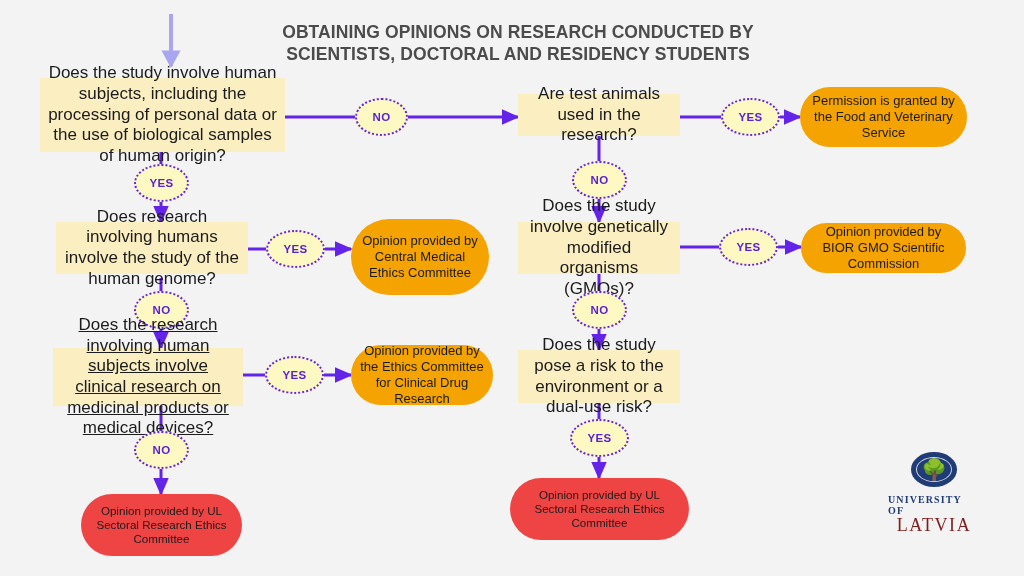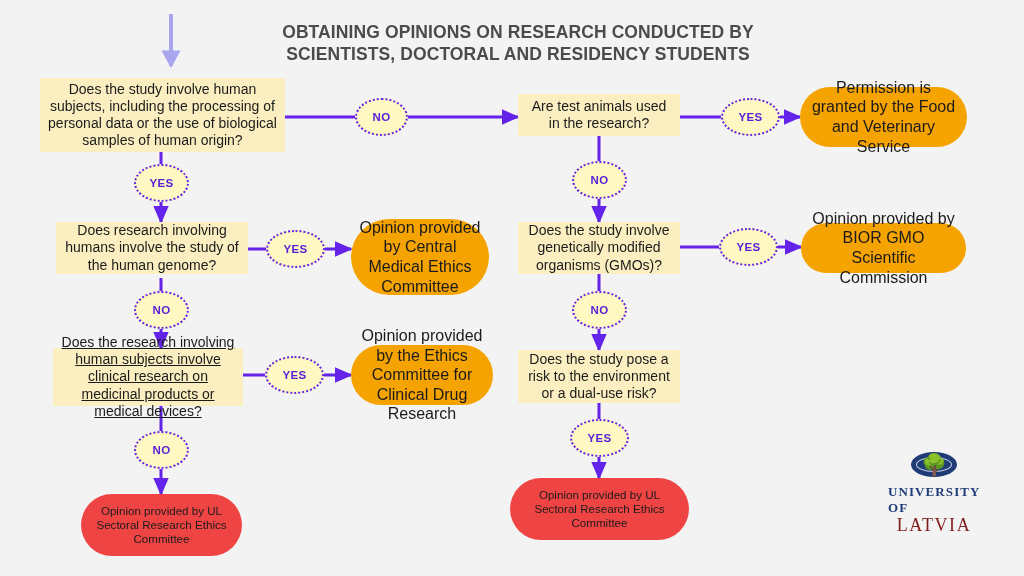--- a/index.html
+++ b/index.html
@@ -41,26 +41,26 @@
     display: flex;
     align-items: center;
     justify-content: center;
     text-align: center;
     color: #1b1b1b;
     line-height: 1.22;
     padding: 4px 8px;
   }
   .q-box {
     background: #fbefc1;
-    font-size: 14px;
+    font-size: 17px;
   }
   .out-orange {
     background: #f5a300;
     border-radius: 999px;
-    font-size: 16px;
+    font-size: 13px;
   }
   .out-green {
     background: #ef4444;
     border-radius: 999px;
     font-size: 11.6px;
   }
   
   .lens {
     position: absolute;
     box-sizing: border-box;
@@ -105,21 +105,21 @@
   .seal .tree {
     font-size: 21px;
     line-height: 1;
     color: #e9edf5;
     position: relative;
     top: 0px;
   }
   .logo-line1 {
     margin-top: 7px;
     font-family: "Liberation Serif", serif;
-    font-size: 13px;
+    font-size: 10px;
     letter-spacing: 1.1px;
     color: #1f3c77;
     font-weight: bold;
   }
   .logo-line2 {
     font-family: "Liberation Serif", serif;
     font-size: 18px;
     letter-spacing: 1.6px;
     color: #7f1d1d;
     line-height: 1.1;

